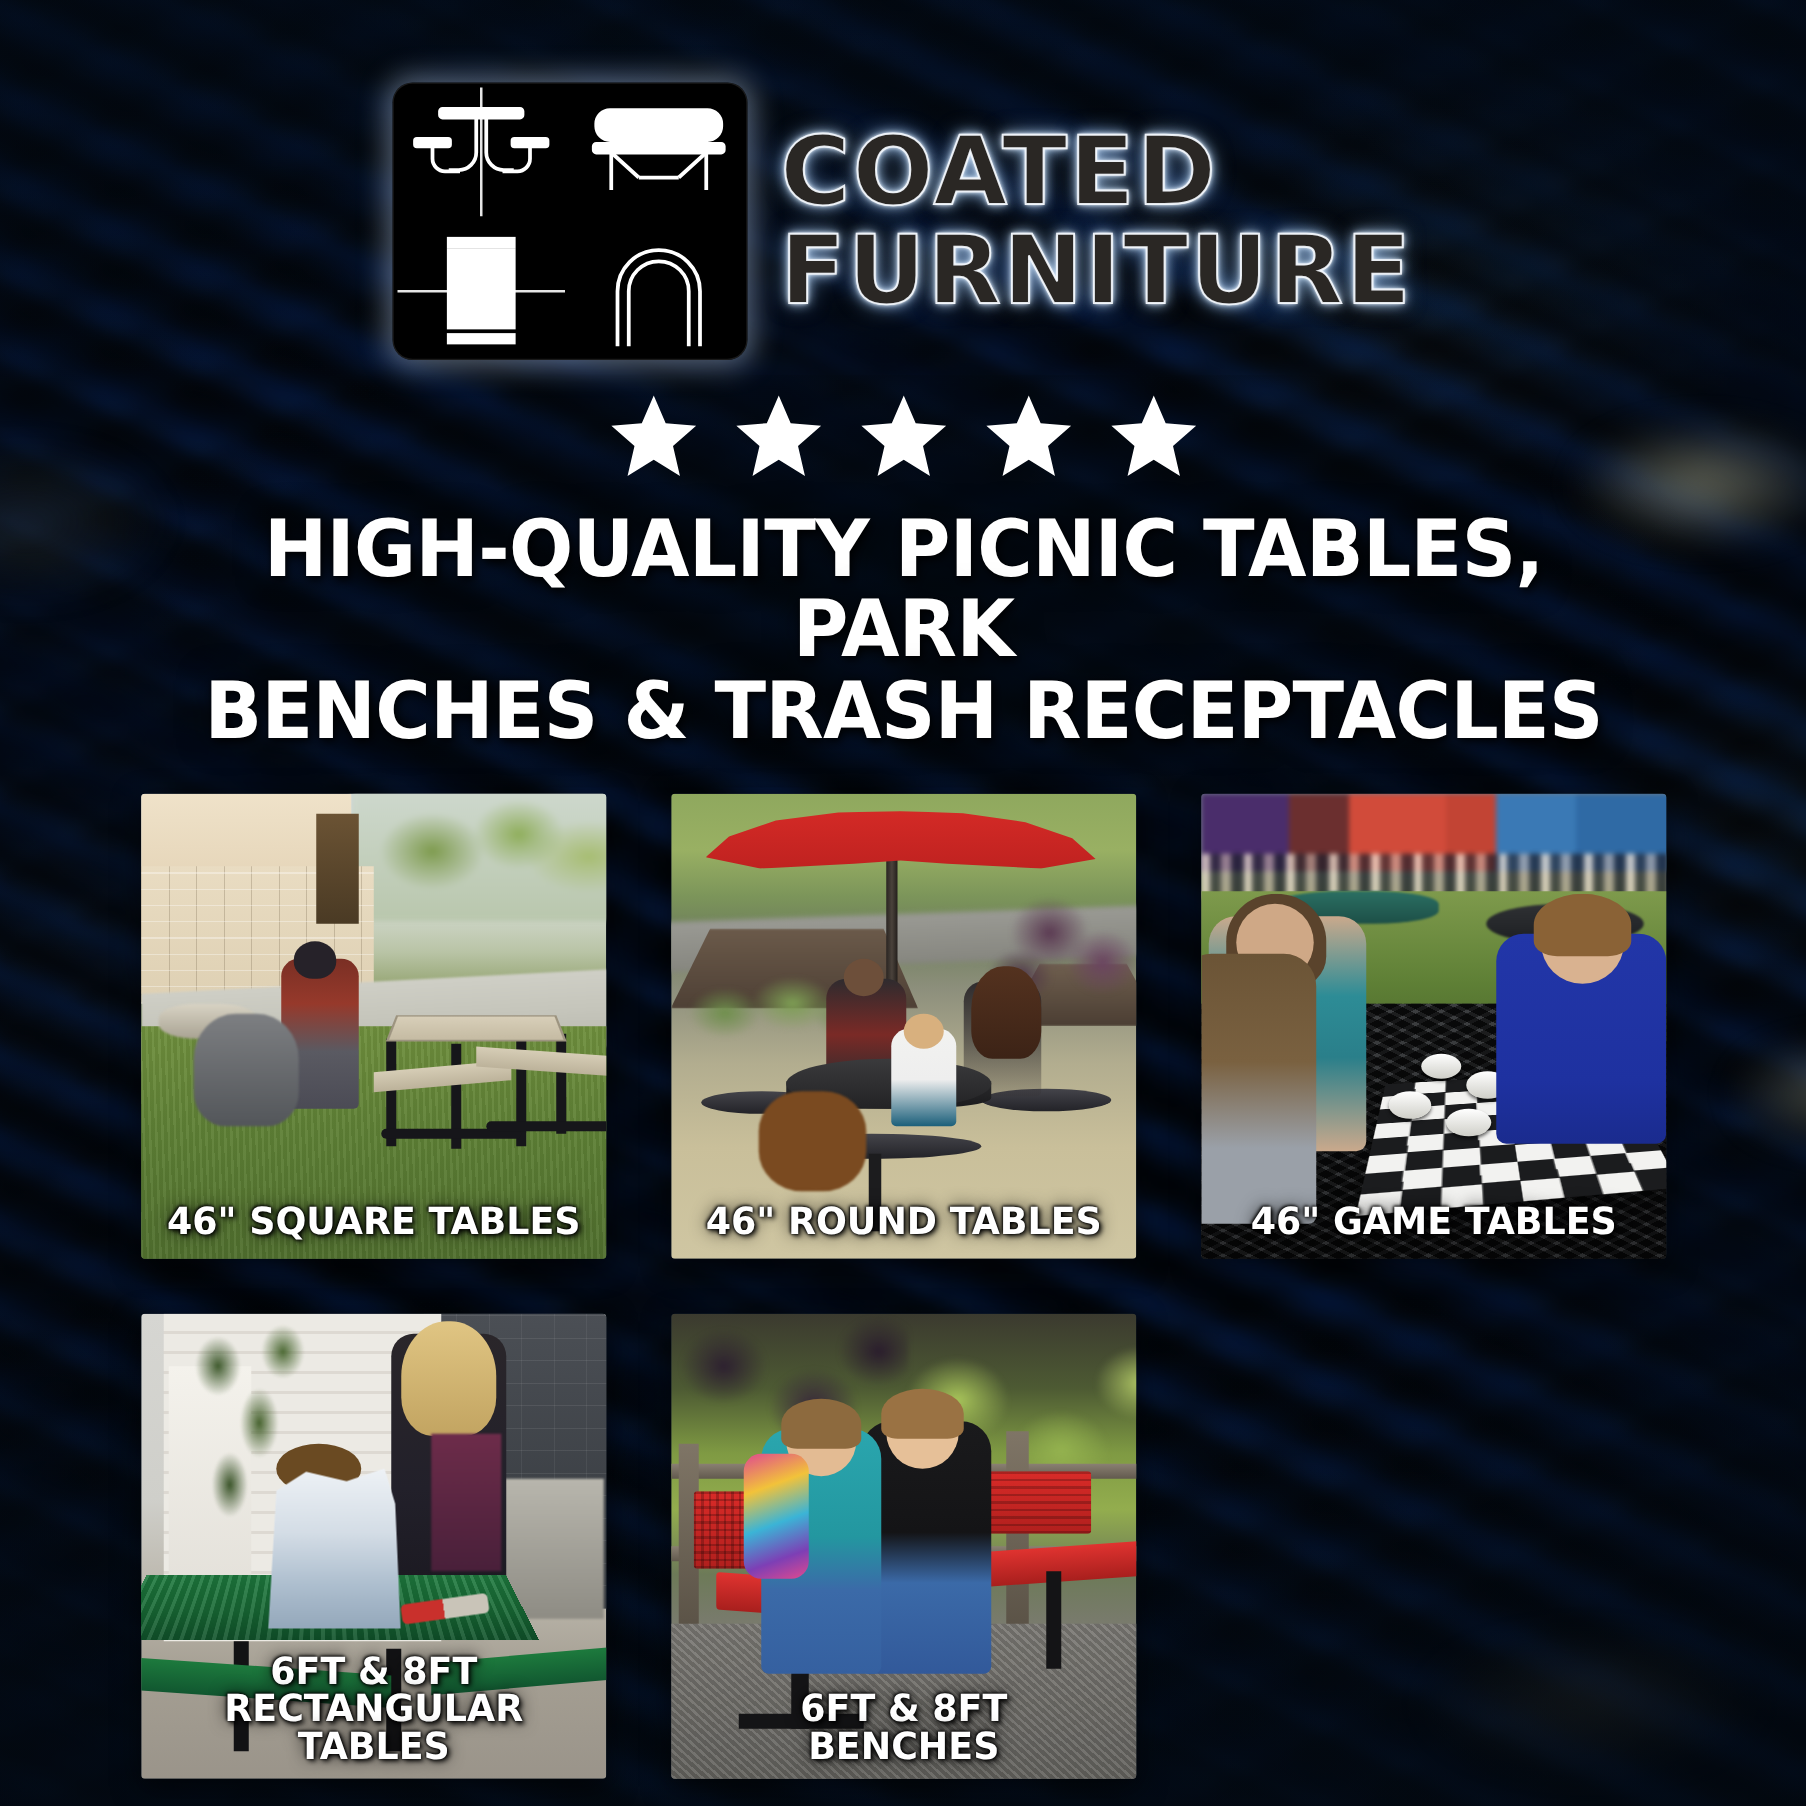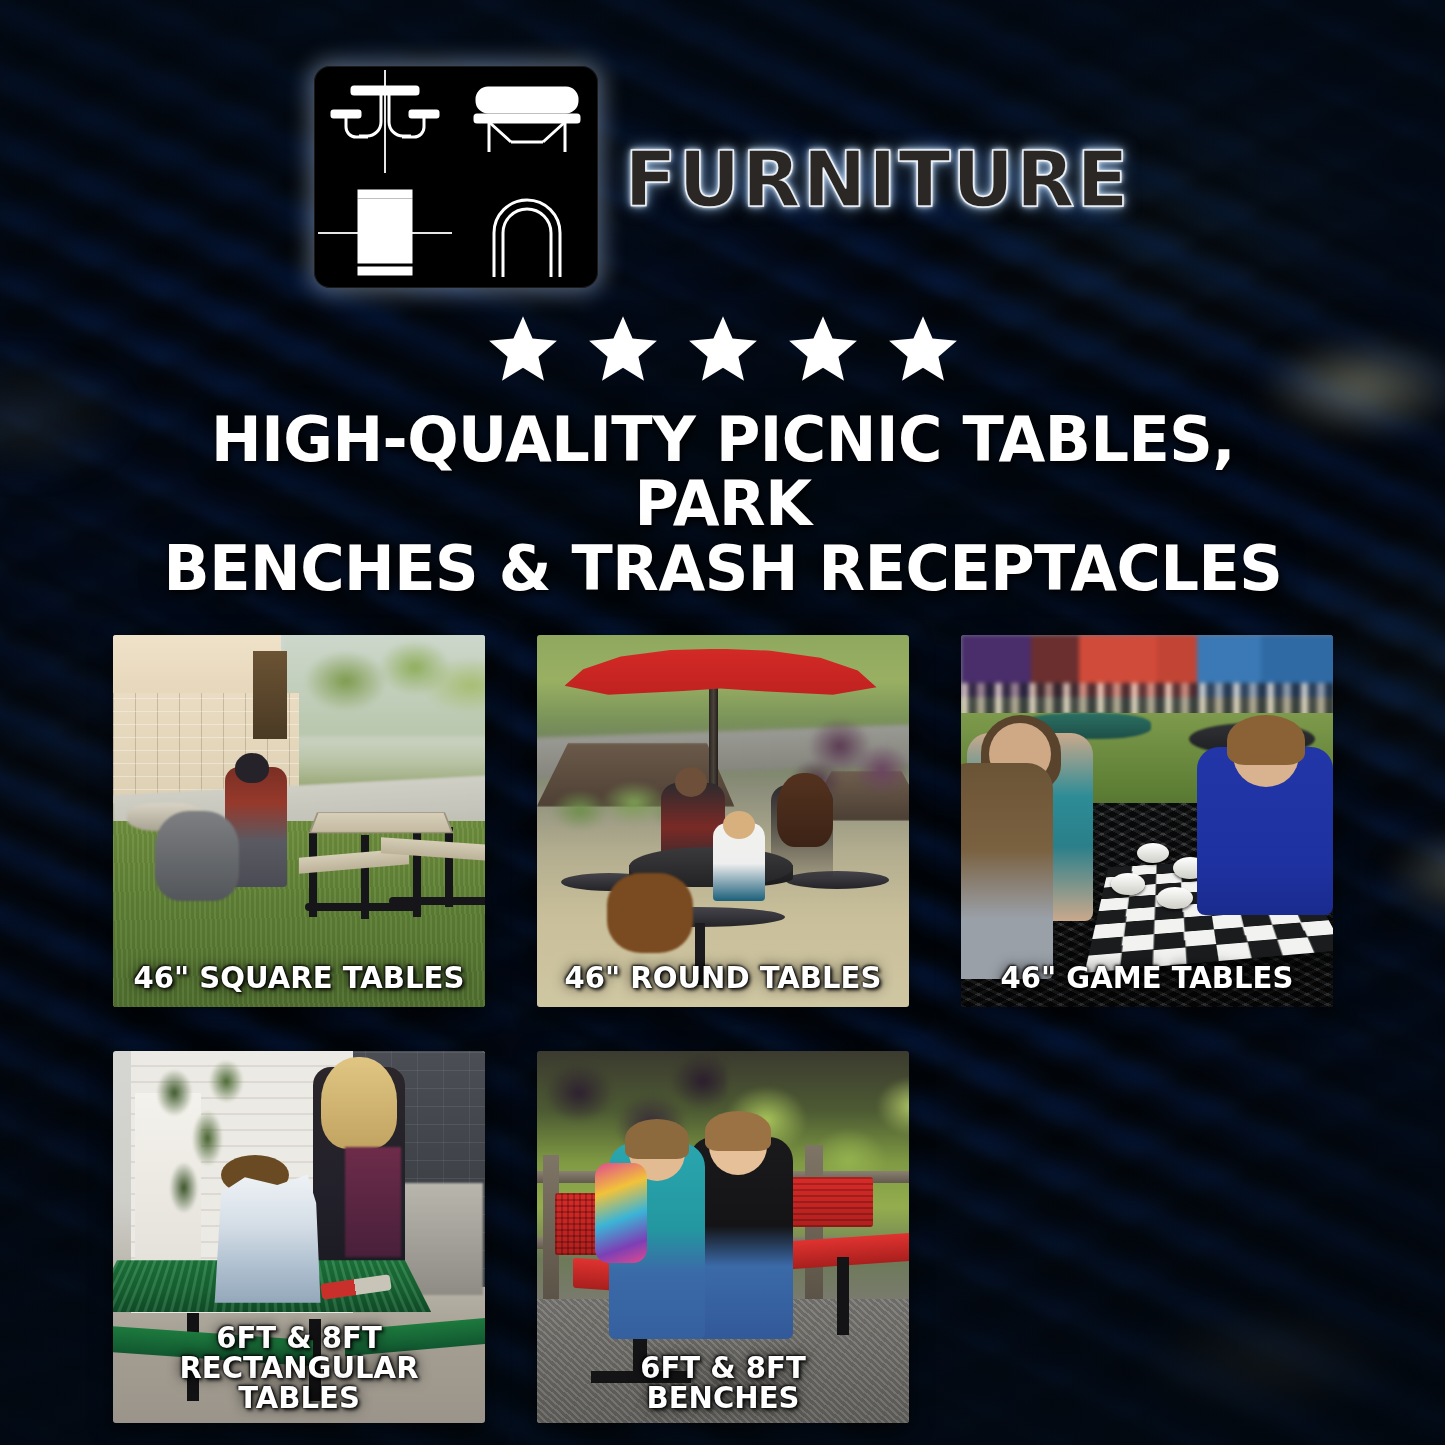--- a/index.html
+++ b/index.html
@@ -399,20 +399,21 @@
       </div>
       <div class="logo-cell">
         <svg width="86" height="92" viewBox="0 0 86 92" fill="none" stroke="#ffffff" stroke-width="3">
           <path d="M10 90 V46 a33 33 0 0 1 66 0 V90"></path>
           <path d="M19 90 V46 a24 24 0 0 1 48 0 V90"></path>
         </svg>
       </div>
     </div>
 
     <div class="logo-type">
+      <div class="logo-line l1">COATED</div>
       <div class="logo-line l3">FURNITURE</div>
     </div>
   </div>
 
   <div class="stars">
     <svg class="star" viewBox="0 0 24 24" fill="#ffffff">
         <polygon points="12,1.4 15.1,8.6 23,9.3 17,14.5 18.8,22.3 12,18.1 5.2,22.3 7,14.5 1,9.3 8.9,8.6"></polygon>
       </svg>
     <svg class="star" viewBox="0 0 24 24" fill="#ffffff">
         <polygon points="12,1.4 15.1,8.6 23,9.3 17,14.5 18.8,22.3 12,18.1 5.2,22.3 7,14.5 1,9.3 8.9,8.6"></polygon>

